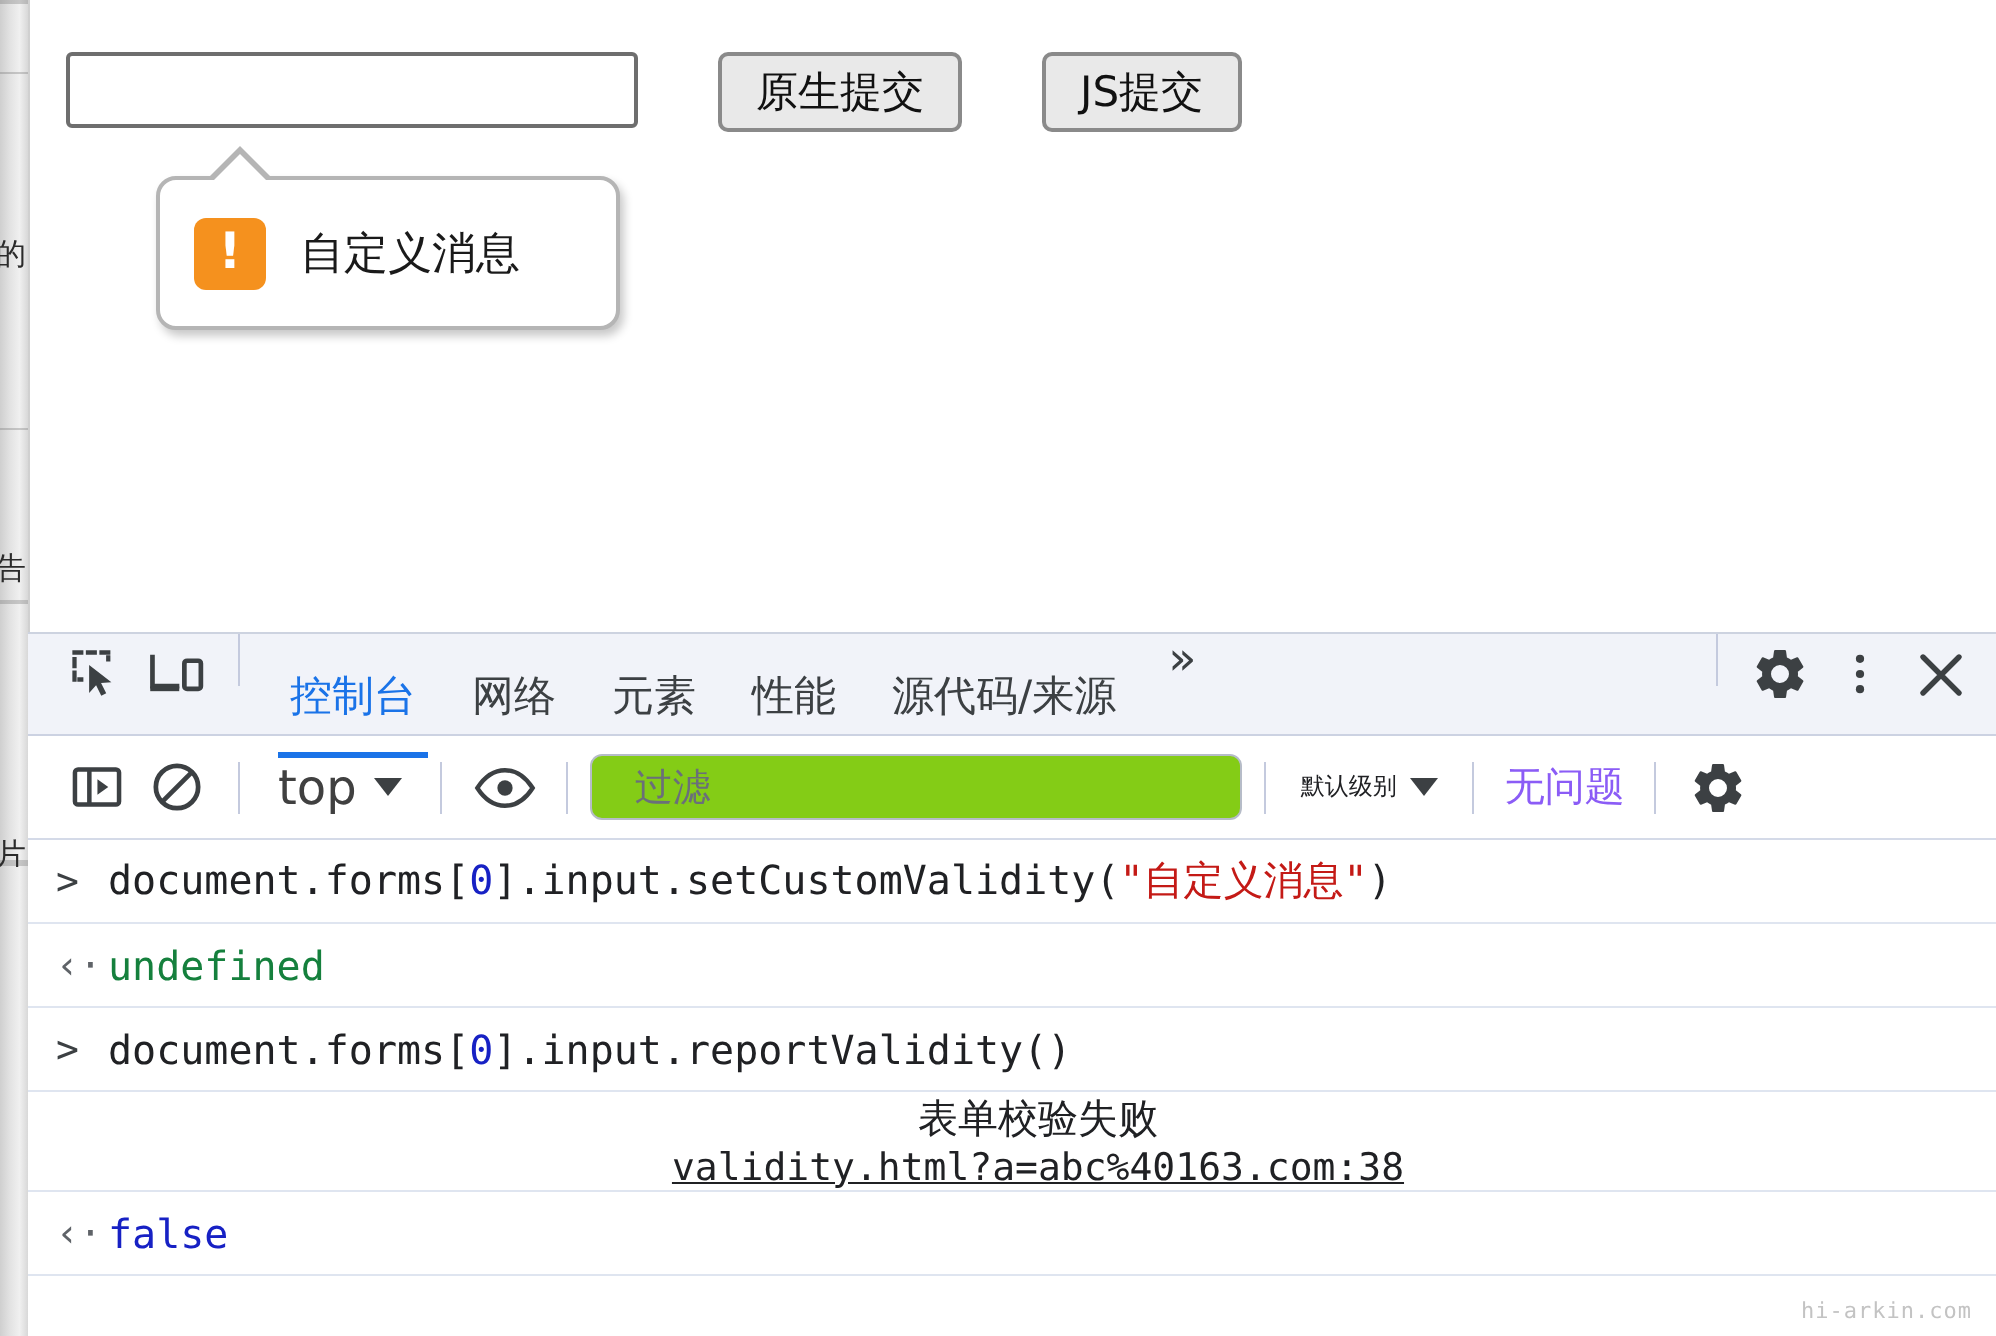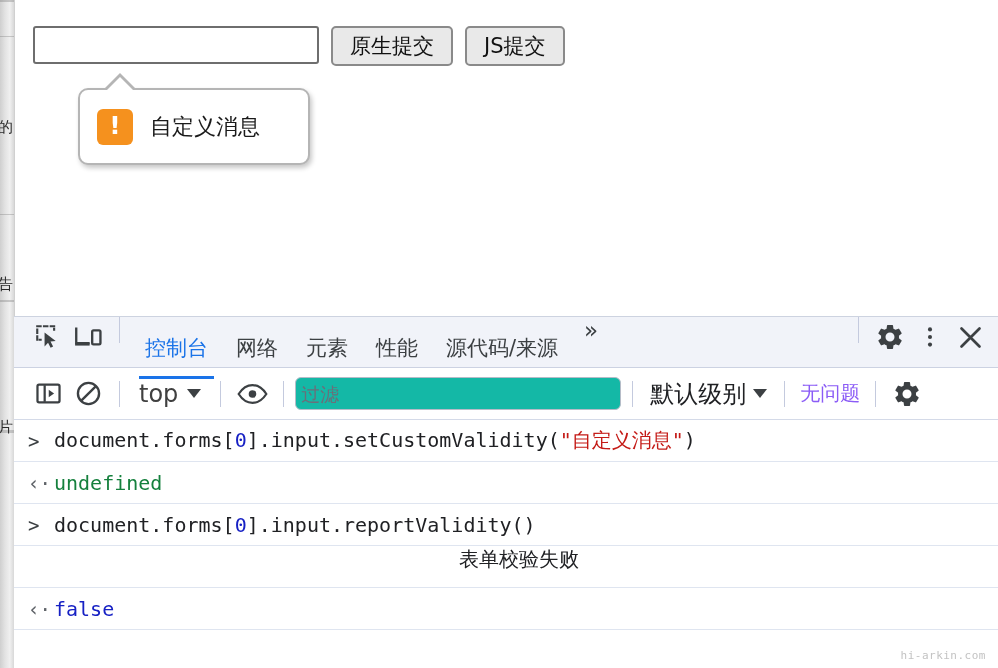--- a/index.html
+++ b/index.html
@@ -81,20 +81,21 @@
     box-sizing: border-box;
     padding: 0 17px;
     border: 2px solid #8a8a8a;
     border-radius: 5px;
     background: #e9e9e9;
     font-size: 21px;
     color: #111;
     cursor: pointer;
     font-family: "DejaVu Sans", sans-serif;
     line-height: 1;
+    margin-left: 28px;
   }
 
   
   .validation-bubble {
     position: absolute;
     left: 64px; top: 88px;
     width: 232px;
     height: 77px;
     box-sizing: border-box;
     background: #ffffff;
@@ -241,30 +242,30 @@
     border-right: 7px solid transparent;
     border-top: 9px solid #3c4043;
   }
   .filter-input {
     flex: 0 0 auto;
     width: 326px;
     height: 33px;
     box-sizing: border-box;
     border: 1px solid #b6bcc8;
     border-radius: 6px;
-    background: #14b8a6;
+    background: #84cc16;
     font-size: 19px;
-    padding: 0 5px;
+    padding: 0 21px;
     color: #202124;
     outline: none;
     font-family: "DejaVu Sans", sans-serif;
   }
   .filter-input::placeholder { color: #6a6f7a; }
   .level-select {
-    font-size: 24px;
+    font-size: 12px;
     color: #202124;
     display: flex;
     align-items: center;
     gap: 7px;
     padding: 0 6px;
     cursor: pointer;
     font-family: "DejaVu Sans", sans-serif;
     flex: 0 0 auto;
   }
   .issues-label {
@@ -480,20 +481,21 @@
       <span class="row-content result-undefined">undefined</span>
     </div>
 
     <div class="console-row">
       <span class="row-marker input">&gt;</span>
       <span class="row-content"><span class="code">document.forms[</span><span class="num-lit">0</span><span class="code">].input.reportValidity()</span></span>
     </div>
 
     <div class="log-row">
       <span class="log-text">表单校验失败</span>
+      <span class="source-link">validity.html?a=abc%40163.com:38</span>
     </div>
 
     <div class="console-row">
       <span class="row-marker">‹·</span>
       <span class="row-content result-false">false</span>
     </div>
 
   </div>
 </div>
 

